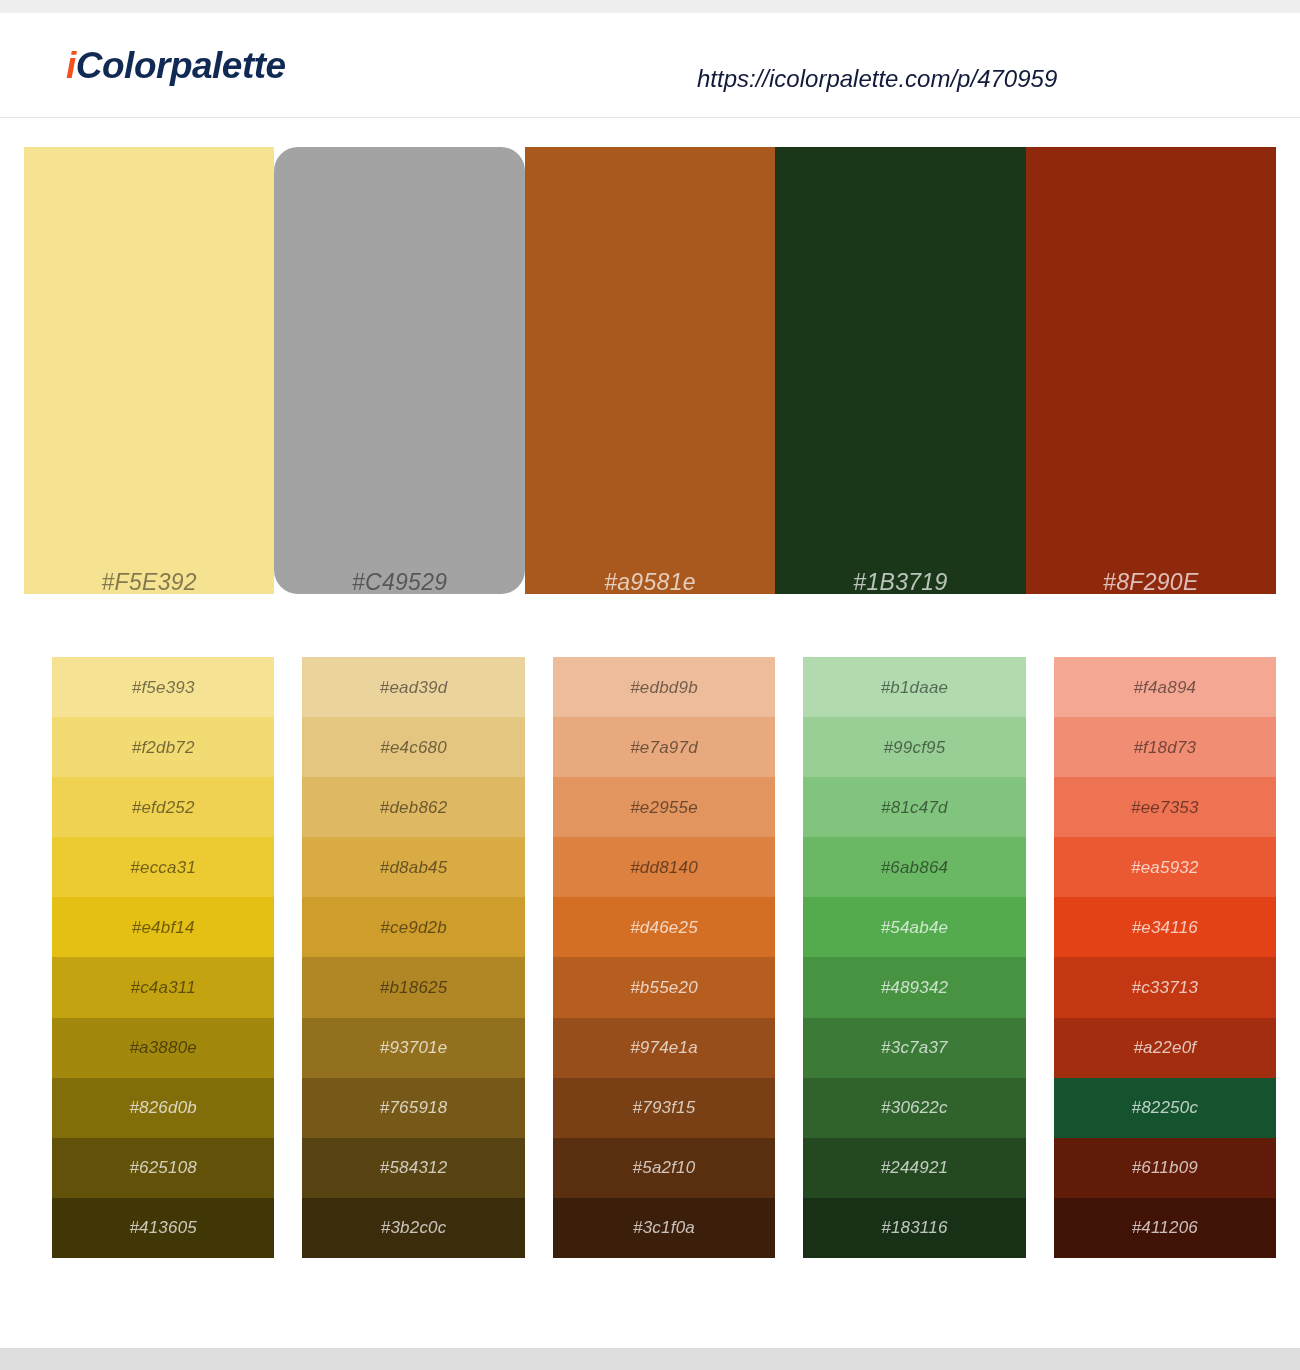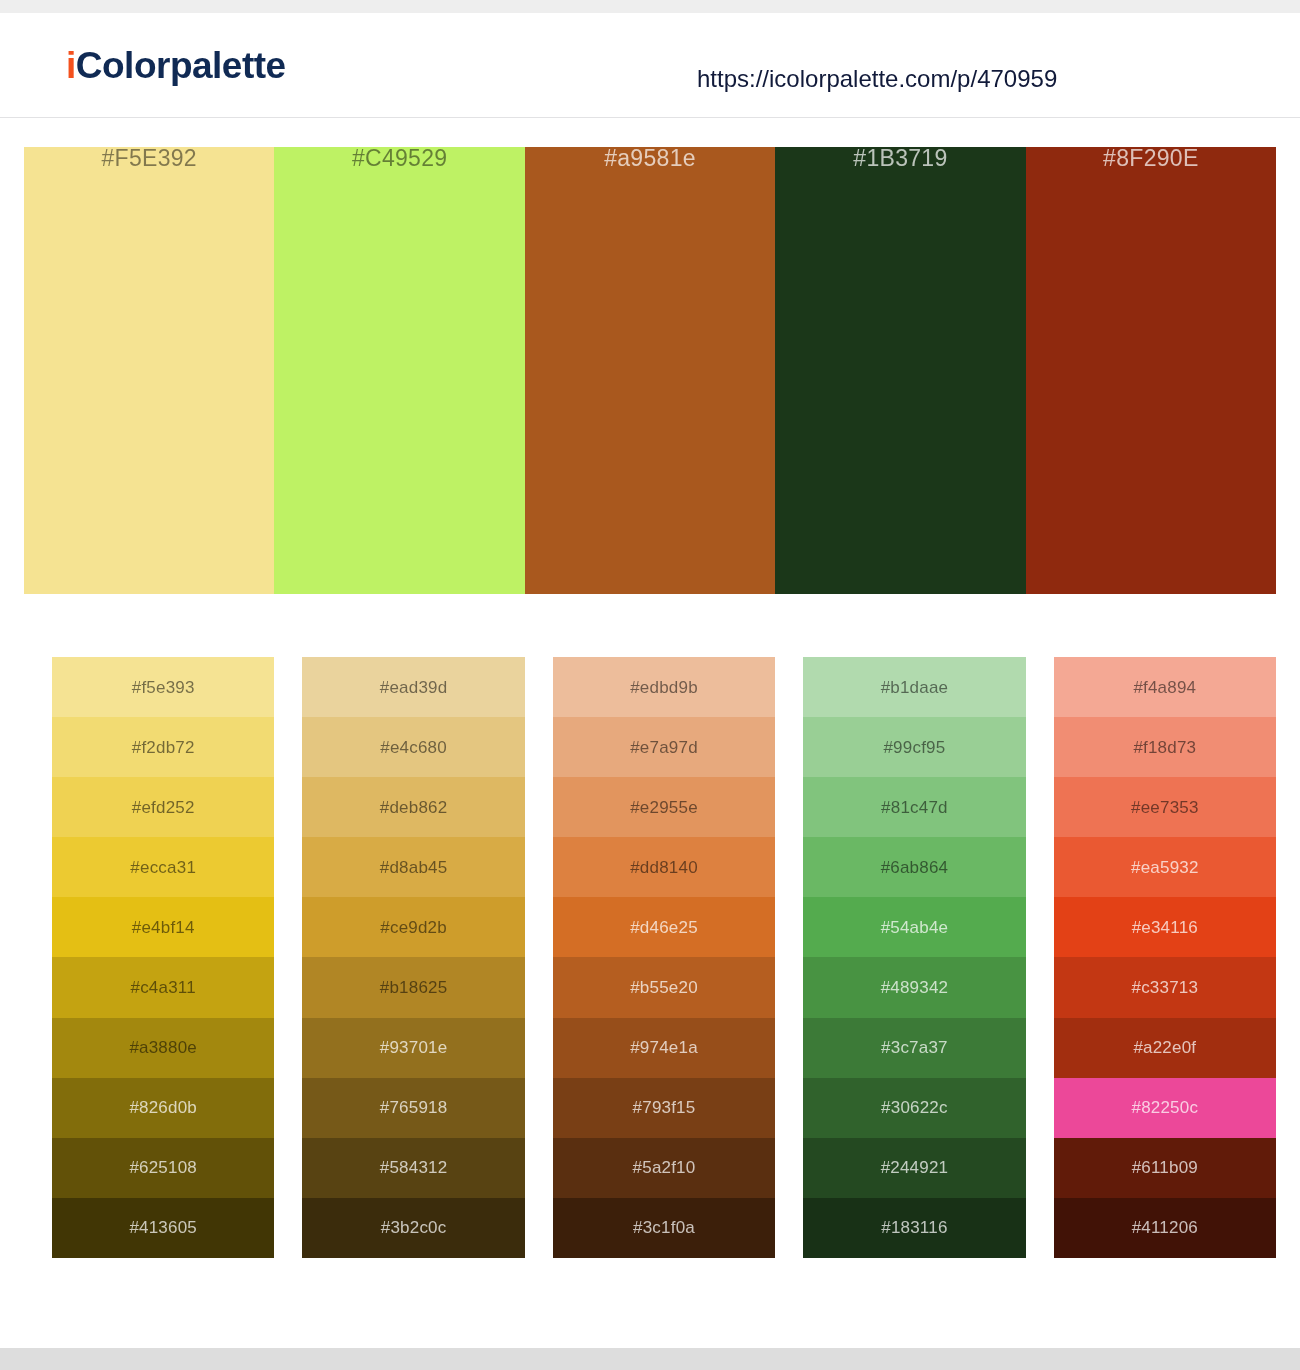--- a/index.html
+++ b/index.html
@@ -8,20 +8,21 @@
     height: 1370px;
     background: #ffffff;
     font-family: "Liberation Sans", sans-serif;
     overflow: hidden;
   }
   .page {
     position: relative;
     width: 1300px;
     height: 1125px;
     background: #ffffff;
+    font-style: italic;
   }
   
   .top-strip {
     position: absolute;
     top: 0; left: 0;
     width: 1300px;
     height: 13px;
     background: #eeeeee;
   }
   
@@ -62,21 +63,21 @@
     left: 24px;
     top: 147px;
     width: 1252px;
     height: 447px;
     display: flex;
   }
   .swatch {
     flex: 1 1 0;
     position: relative;
     display: flex;
-    align-items: flex-start;
+    align-items: flex-end;
     justify-content: center;
   }
   .swatch-label {
     font-size: 23px;
     letter-spacing: 0.3px;
     line-height: 1;
     user-select: none;
   }
   .swatch-label.dark-text { color: rgba(0,0,0,0.47); }
   .swatch-label.light-text { color: rgba(255,255,255,0.70); }
@@ -132,21 +133,21 @@
     <div class="logo">
       <span class="logo-i">i</span><span class="logo-rest">Colorpalette</span>
     </div>
     <div class="url">https://icolorpalette.com/p/470959</div>
   </div>
 
   <div class="palette">
       <div class="swatch" style="background: rgb(245, 227, 146);">
         <span class="swatch-label dark-text">#F5E392</span>
       </div>
-      <div class="swatch" style="background: #bef264;">
+      <div class="swatch" style="background: #a3a3a3; border-radius: 24px;">
         <span class="swatch-label dark-text">#C49529</span>
       </div>
       <div class="swatch" style="background: rgb(169, 88, 30);">
         <span class="swatch-label light-text">#a9581e</span>
       </div>
       <div class="swatch" style="background: rgb(27, 55, 25);">
         <span class="swatch-label light-text">#1B3719</span>
       </div>
       <div class="swatch" style="background: rgb(143, 41, 14);">
         <span class="swatch-label light-text">#8F290E</span>
@@ -297,21 +298,21 @@
         </div>
         <div class="grid-cell" style="background: rgb(227, 65, 22);">
           <span class="light-text">#e34116</span>
         </div>
         <div class="grid-cell" style="background: rgb(195, 55, 19);">
           <span class="light-text">#c33713</span>
         </div>
         <div class="grid-cell" style="background: rgb(162, 46, 15);">
           <span class="light-text">#a22e0f</span>
         </div>
-        <div class="grid-cell" style="background: #ec4899;">
+        <div class="grid-cell" style="background: #14532d;">
           <span class="light-text">#82250c</span>
         </div>
         <div class="grid-cell" style="background: rgb(97, 27, 9);">
           <span class="light-text">#611b09</span>
         </div>
         <div class="grid-cell" style="background: rgb(65, 18, 6);">
           <span class="light-text">#411206</span>
         </div>
       </div>
     </div>

